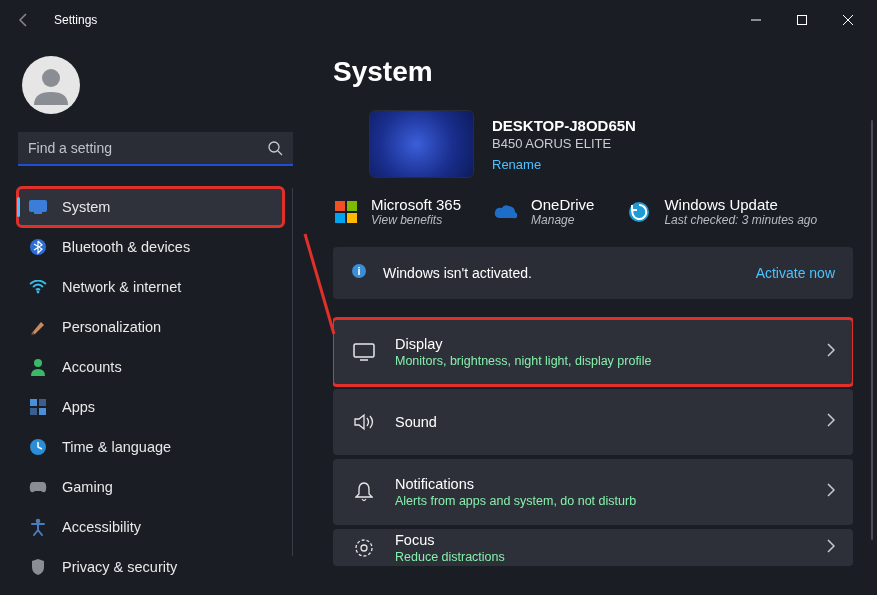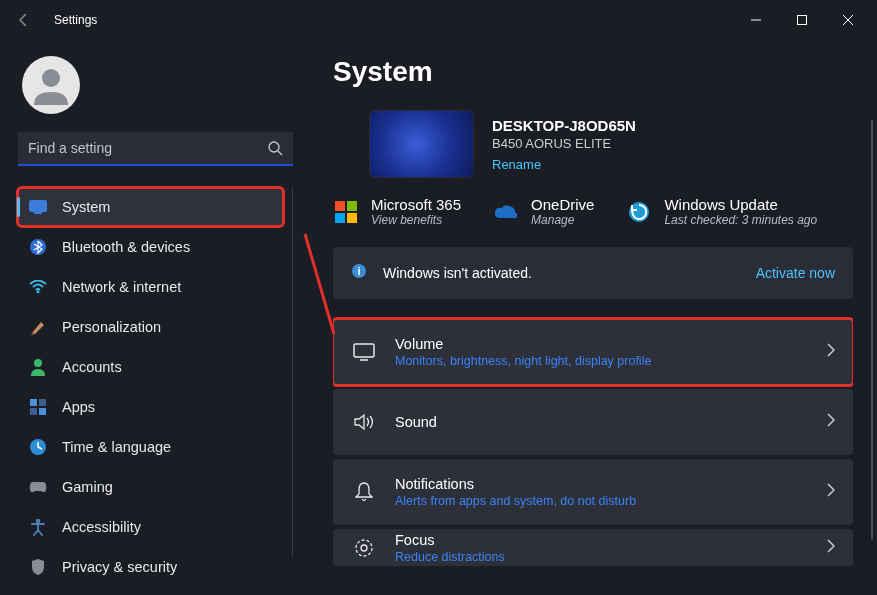--- a/index.html
+++ b/index.html
@@ -37,21 +37,21 @@
 .service-text .s1 { font-size: 15px; font-weight: 400; }
 .service-text .s2 { font-size: 12px; color: #b8bcc2; font-style: italic; }
 .banner { background: #2a2d35; border-radius: 4px; height: 52px; display: flex; align-items: center; padding: 0 18px; margin-bottom: 20px; }
 .banner .info-icon { margin-right: 16px; }
 .banner .msg { font-size: 14px; }
 .banner .action { margin-left: auto; color: #4cc2ff; font-size: 14px; cursor: pointer; }
 .setting-list { display: flex; flex-direction: column; gap: 4px; }
 .setting-item { background: #2d3039; border-radius: 4px; height: 66px; display: flex; align-items: center; padding: 0 18px; cursor: pointer; gap: 18px; }
 .setting-icon { width: 26px; height: 26px; display: flex; align-items: center; justify-content: center; }
 .setting-text .t1 { font-size: 14.5px; }
-.setting-text .t2 { font-size: 12.5px; color: #3b82f6; margin-top: 2px; }
+.setting-text .t2 { font-size: 12.5px; color: #86efac; margin-top: 2px; }
 .chev { margin-left: auto; color: #c9ccd1; }
 .highlight-red { outline: 3px solid #e1302a; outline-offset: -1px; }
 .connector-line { position: absolute; pointer-events: none; z-index: 100; }
 .scroll-indicator { position: absolute; right: 4px; top: 80px; width: 2px; height: 420px; background: #4a4d55; border-radius: 2px; }
 </style>
 </head>
 <body>
 
 <div class="titlebar">
   <div class="back-btn">
@@ -259,21 +259,21 @@
 
       <div class="setting-list">
         <div class="setting-item highlight-red">
           <span class="setting-icon">
               <svg width="22" height="18" viewBox="0 0 22 18">
                 <rect x="1" y="1" width="20" height="13" rx="1.5" stroke="#e8e8e8" stroke-width="1.5" fill="none"></rect>
                 <line x1="7" y1="17" x2="15" y2="17" stroke="#e8e8e8" stroke-width="1.5"></line>
               </svg>
             </span>
           <div class="setting-text">
-            <div class="t1">Volume</div>
+            <div class="t1">Display</div>
             <div class="t2">Monitors, brightness, night light, display profile</div>
           </div>
           <span class="chev"><svg width="8" height="14">
                 <path d="M1 1 L7 7 L1 13" stroke="#c9ccd1" stroke-width="1.5" fill="none"></path>
               </svg></span>
         </div>
         <div class="setting-item">
           <span class="setting-icon">
               <svg width="22" height="18" viewBox="0 0 22 18">
                 <path d="M2 6 L6 6 L11 2 L11 16 L6 12 L2 12 Z" stroke="#e8e8e8" stroke-width="1.3" fill="none"></path>

